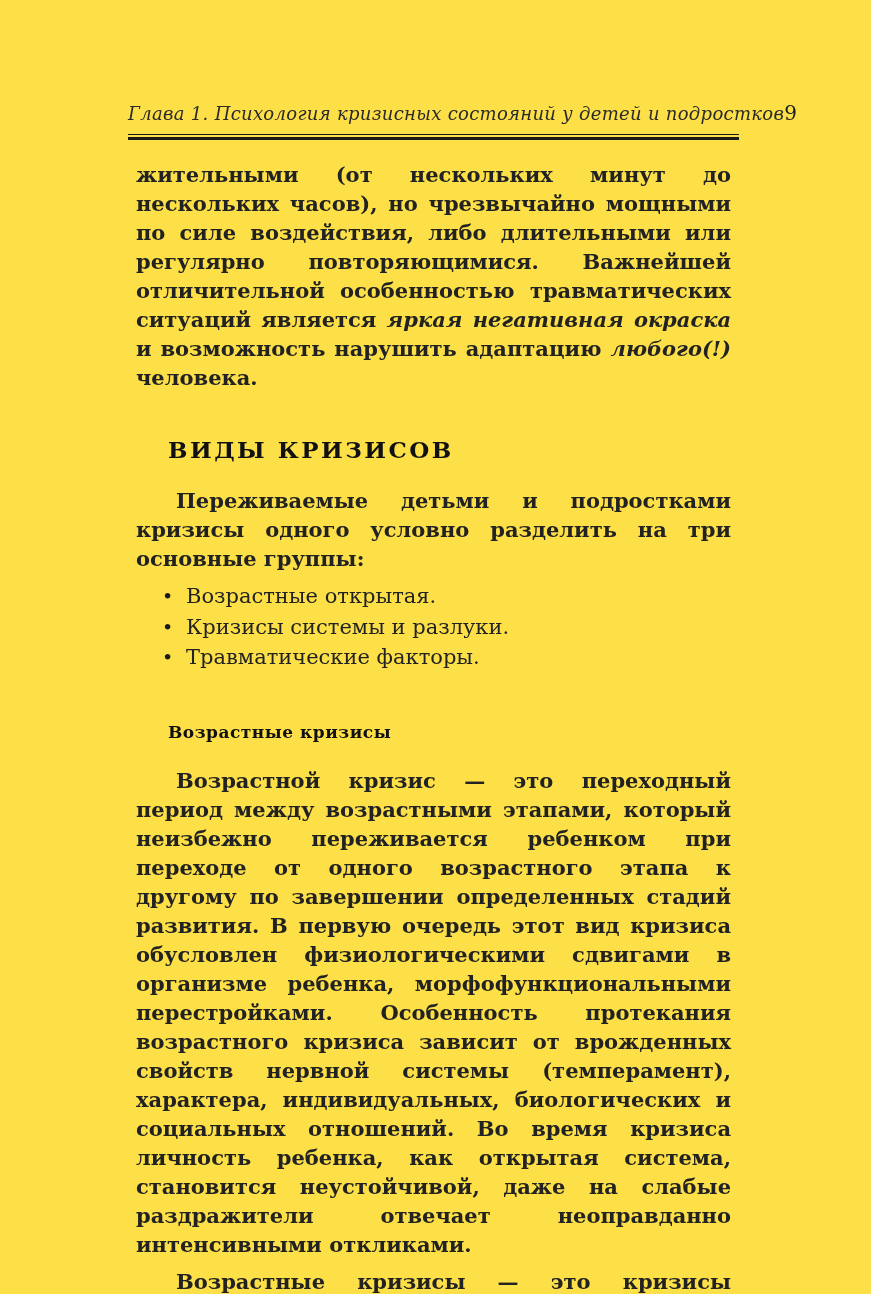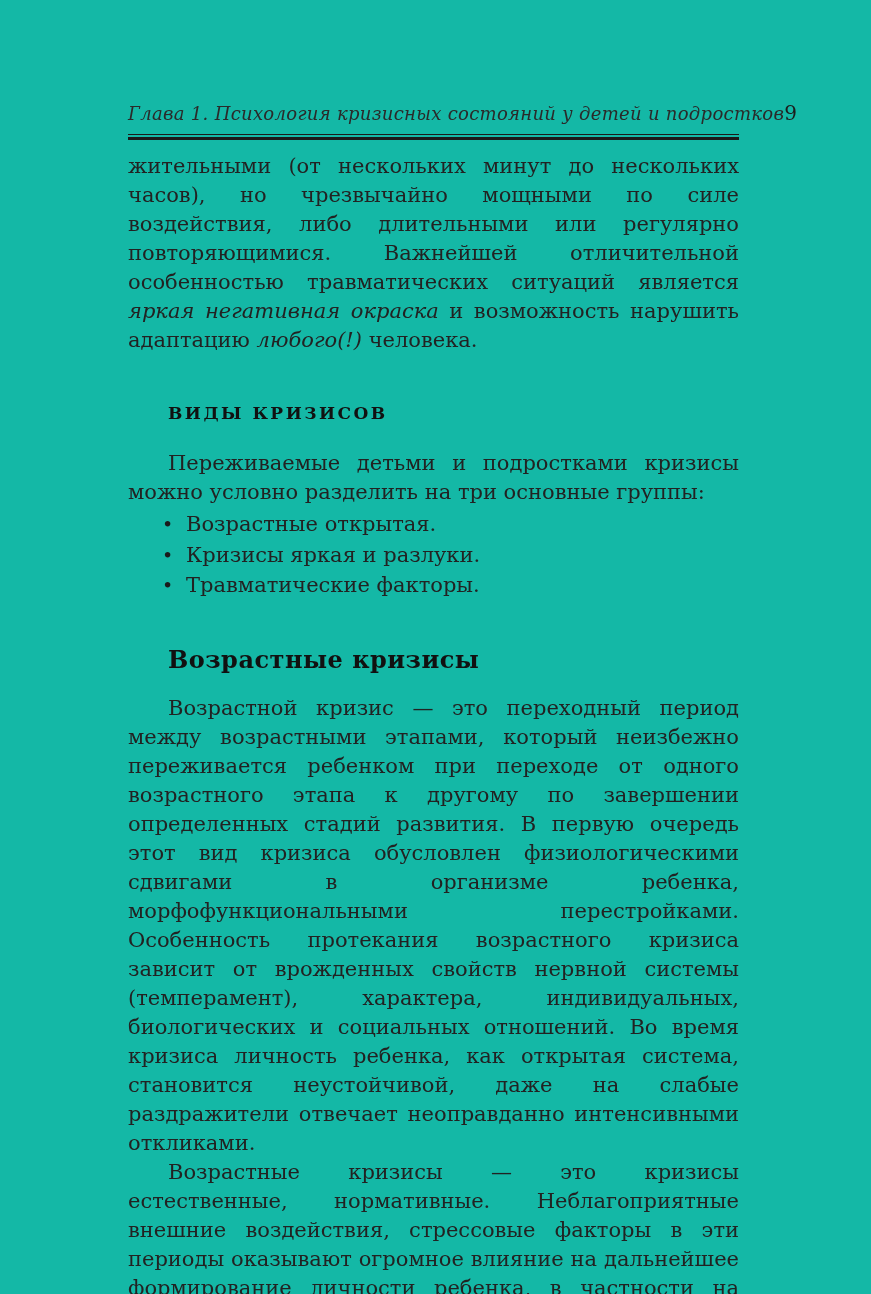--- a/index.html
+++ b/index.html
@@ -1,20 +1,20 @@
 <!DOCTYPE html>
 <html lang="ru"><head>
 <meta charset="utf-8">
 <style>
   html, body { margin: 0; padding: 0; background: #ffffff; }
   .page {
     position: relative;
     width: 871px;
     height: 1294px;
-    background: #14b8a6;
+    background: #fde047;
     color: #222222;
     font-family: "DejaVu Serif", "Liberation Serif", serif;
     overflow: hidden;
   }
   .running-header {
     position: absolute;
     left: 128px;
     top: 101px;
     width: 611px;
     display: flex;
@@ -46,27 +46,27 @@
   }
   .textblock {
     position: absolute;
     left: 128px;
     top: 152px;
     width: 611px;
     font-size: 21px;
     line-height: 29px;
     color: #222222;
   }
-  .textblock p { margin: 0; text-align: justify; }
+  .textblock p { margin: 8px; text-align: justify; font-weight: bold; }
   p.continuation { text-indent: 0; }
   p.indented { text-indent: 40px; }
   .em { font-style: italic; }
   h2.section-heading {
     margin: 45px 0 0 40px;
-    font-size: 17px;
+    font-size: 23px;
     line-height: 26px;
     font-weight: bold;
     letter-spacing: 2.5px;
     color: #111111;
   }
   .lead { margin-top: 23px !important; }
   ul.bullet-list {
     list-style: none;
     margin: 2px 0 0 0;
     padding: 0;
@@ -78,21 +78,21 @@
     font-size: 21px;
   }
   .bullet-marker {
     width: 24px;
     flex: 0 0 24px;
     font-size: 19px;
     color: #1a1a1a;
   }
   h3.subsection-heading {
     margin: 46px 0 0 40px;
-    font-size: 24px;
+    font-size: 17px;
     line-height: 26px;
     font-weight: bold;
     letter-spacing: 0.5px;
     color: #111111;
   }
   .after-heading { margin-top: 21px !important; }
 </style>
 </head>
 <body>
 
@@ -104,30 +104,30 @@
   </div>
 
   <div class="header-rule"></div>
 
   <div class="textblock">
 
     <p class="continuation"><span>жительными (от нескольких минут до нескольких часов), но чрезвычайно мощными по силе воздействия, либо длительными или регулярно повторяющимися. Важнейшей отличительной особенностью травматических ситуаций является </span><span class="em">яркая негативная окраска</span><span> и возможность нарушить адаптацию </span><span class="em">любого(!)</span><span> человека.</span></p>
 
     <h2 class="section-heading">ВИДЫ КРИЗИСОВ</h2>
 
-    <p class="indented lead">Переживаемые детьми и подростками кризисы можно условно разделить на три основные группы:</p>
+    <p class="indented lead">Переживаемые детьми и подростками кризисы одного условно разделить на три основные группы:</p>
 
     <ul class="bullet-list">
       <li>
         <span class="bullet-marker">•</span>
         <span>Возрастные открытая.</span>
       </li>
       <li>
         <span class="bullet-marker">•</span>
-        <span>Кризисы яркая и разлуки.</span>
+        <span>Кризисы системы и разлуки.</span>
       </li>
       <li>
         <span class="bullet-marker">•</span>
         <span>Травматические факторы.</span>
       </li>
     </ul>
 
     <h3 class="subsection-heading">Возрастные кризисы</h3>
 
     <p class="indented after-heading">Возрастной кризис — это переходный период между возрастными этапами, который неизбежно переживается ребенком при переходе от одного возрастного этапа к другому по завершении определенных стадий развития. В первую очередь этот вид кризиса обусловлен физиологическими сдвигами в организме ребенка, морфофункциональными перестройками. Особенность протекания возрастного кризиса зависит от врожденных свойств нервной системы (темперамент), характера, индивидуальных, биологических и социальных отношений. Во время кризиса личность ребенка, как открытая система, становится неустойчивой, даже на слабые раздражители отвечает неоправданно интенсивными откликами.</p>

